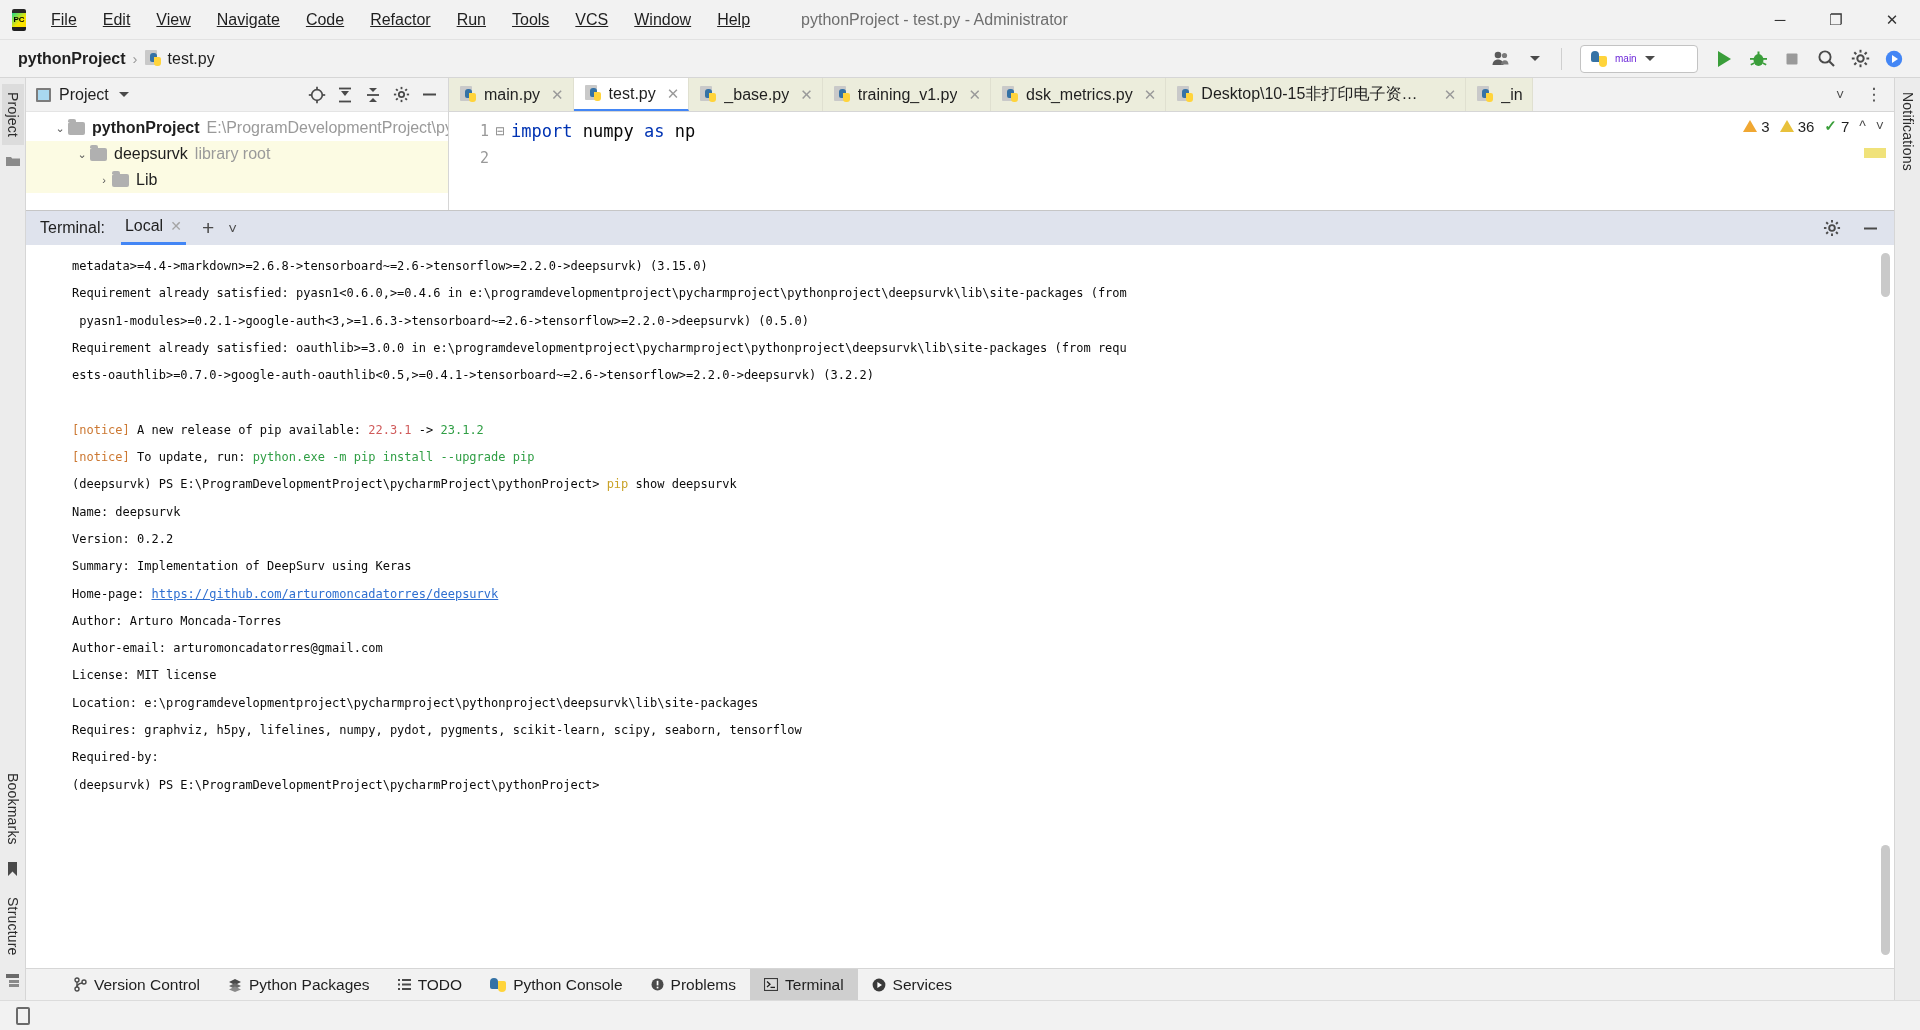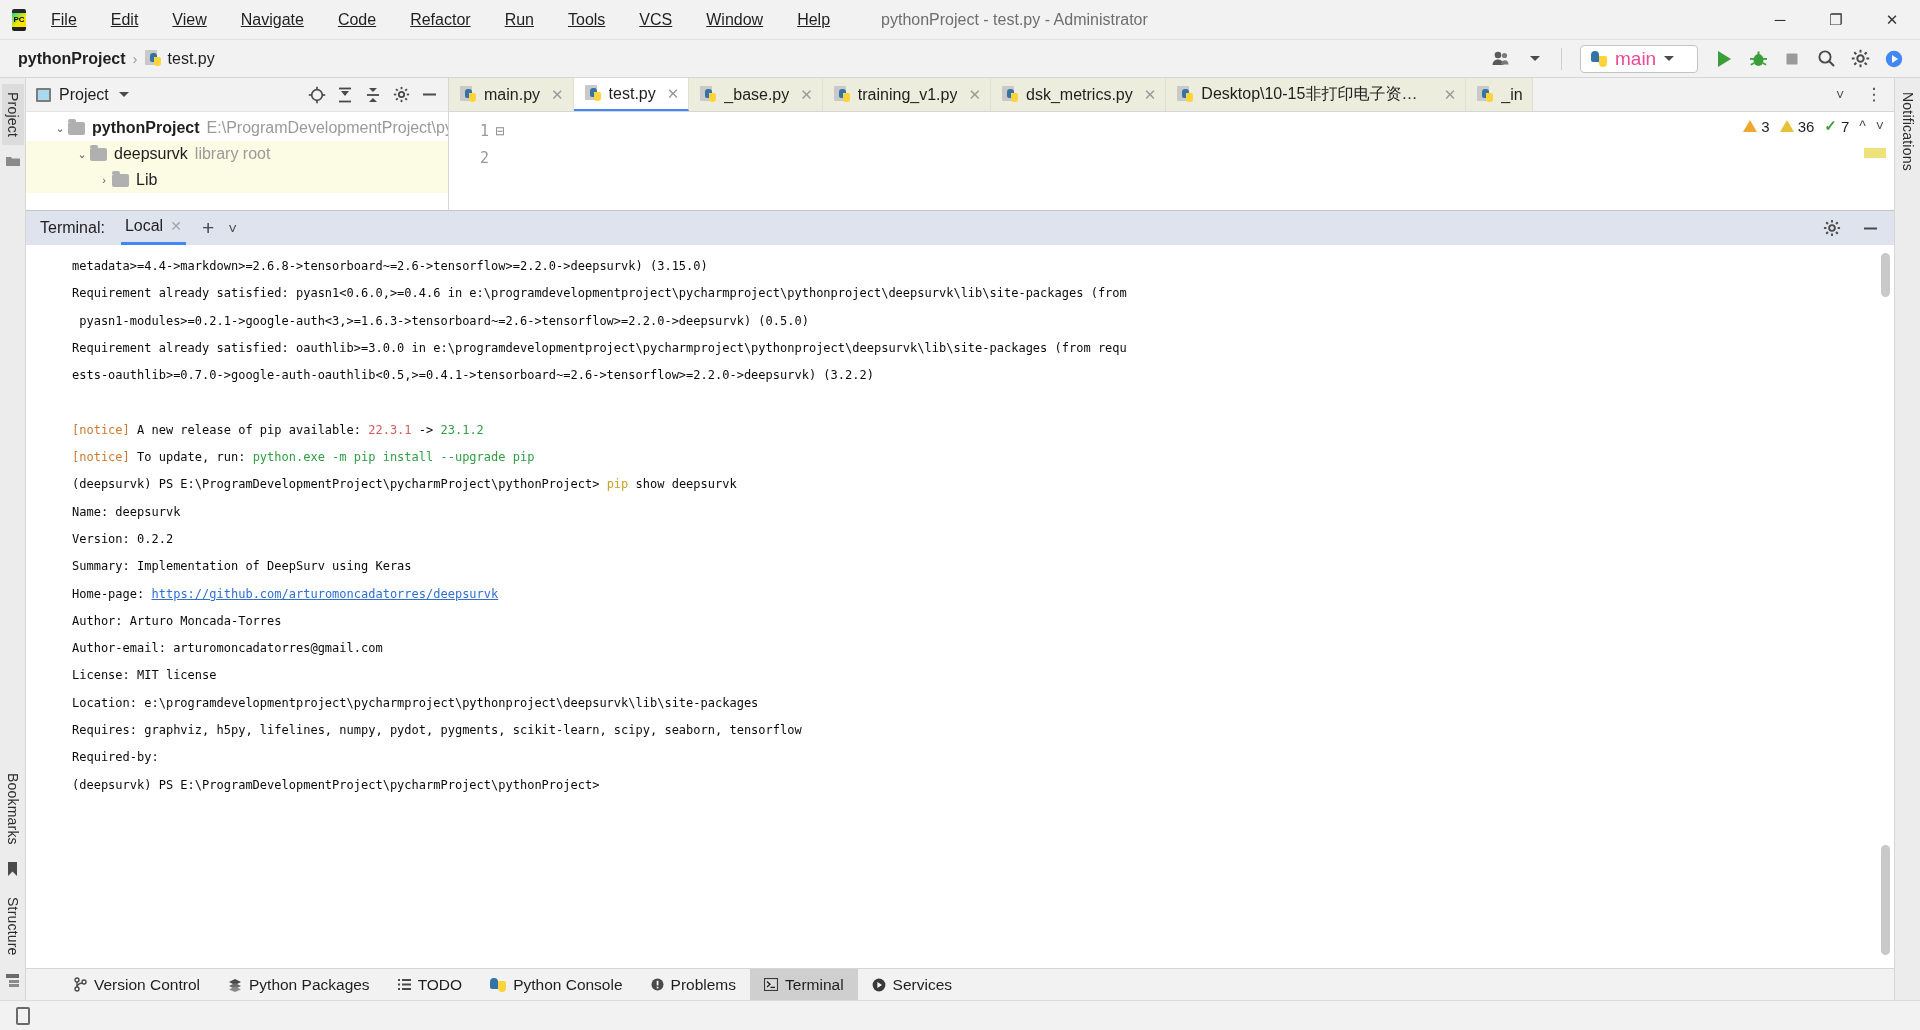--- a/index.html
+++ b/index.html
@@ -22,21 +22,21 @@
     background: linear-gradient(135deg,#2b2b2b 0%,#1d1d1d 100%);
     border-radius: 2px; position: relative;
     display:flex; align-items:center; justify-content:center;
   }
   .app-logo i {
     display:block; width: 14px; height: 14px;
     background: linear-gradient(135deg,#21d789 0%, #f7e700 60%, #ffdd00 100%);
     font-style: normal; font-size: 8px; color:#000;
     text-align:center; line-height:14px; font-weight:bold;
   }
-  .menubar { display: flex; align-items: center; gap: 12px; }
+  .menubar { display: flex; align-items: center; gap: 4px; }
   .menu-item {
     padding: 4px 11px; font-size: 16px; color: #1f1f1f; cursor: default;
     white-space: nowrap;
   }
   .menu-item u { text-decoration: underline; }
   .win-title {
     margin-left: 40px; font-size: 16px; color: #6e6e6e; white-space: nowrap;
   }
   .win-ctrl { margin-left: auto; display: flex; align-items: center; }
   .win-btn {
@@ -75,21 +75,21 @@
   .nav-right { margin-left: auto; display: flex; align-items: center; padding-right: 10px; gap: 2px; }
   .icon-btn {
     width: 32px; height: 30px; display: flex; align-items: center; justify-content: center;
     color: #4a4a4a;
   }
   .runcfg {
     display: flex; align-items: center; gap: 8px;
     background: #fff; border: 1px solid #c3c3c3; border-radius: 4px;
     height: 28px; padding: 0 10px; margin: 0 8px; min-width: 118px;
   }
-  .runcfg .label { font-size: 19px; color: #ec4899; }
+  .runcfg .label { font-size: 10px; color: #6d28d9; }
   .caret { width:0;height:0;border-left:5px solid transparent;border-right:5px solid transparent;
            border-top:5px solid #4a4a4a; }
   .run-tri {
     width:0;height:0;border-top:8px solid transparent;border-bottom:8px solid transparent;
     border-left:13px solid #3a9e3a;
   }
   .vsep { width:1px; height:22px; background:#cfcfcf; margin: 0 8px; }
 
   
   .main { flex: 1 1 auto; display: flex; min-height: 0; }
@@ -547,20 +547,21 @@
         <div class="codearea">
           <div class="gutter">
             <div>1</div>
             <div>2</div>
           </div>
           <div class="foldcol">
             <div>⊟</div>
             <div></div>
           </div>
           <div class="codelines">
+            <div><span class="kw">import</span> numpy <span class="kw">as</span> np</div>
           </div>
           <div class="insp">
             <span class="grp">
               <span class="warn-tri"></span>
               <span>3</span>
             </span>
             <span class="grp">
               <span class="warn-tri y2"></span>
               <span>36</span>
             </span>

